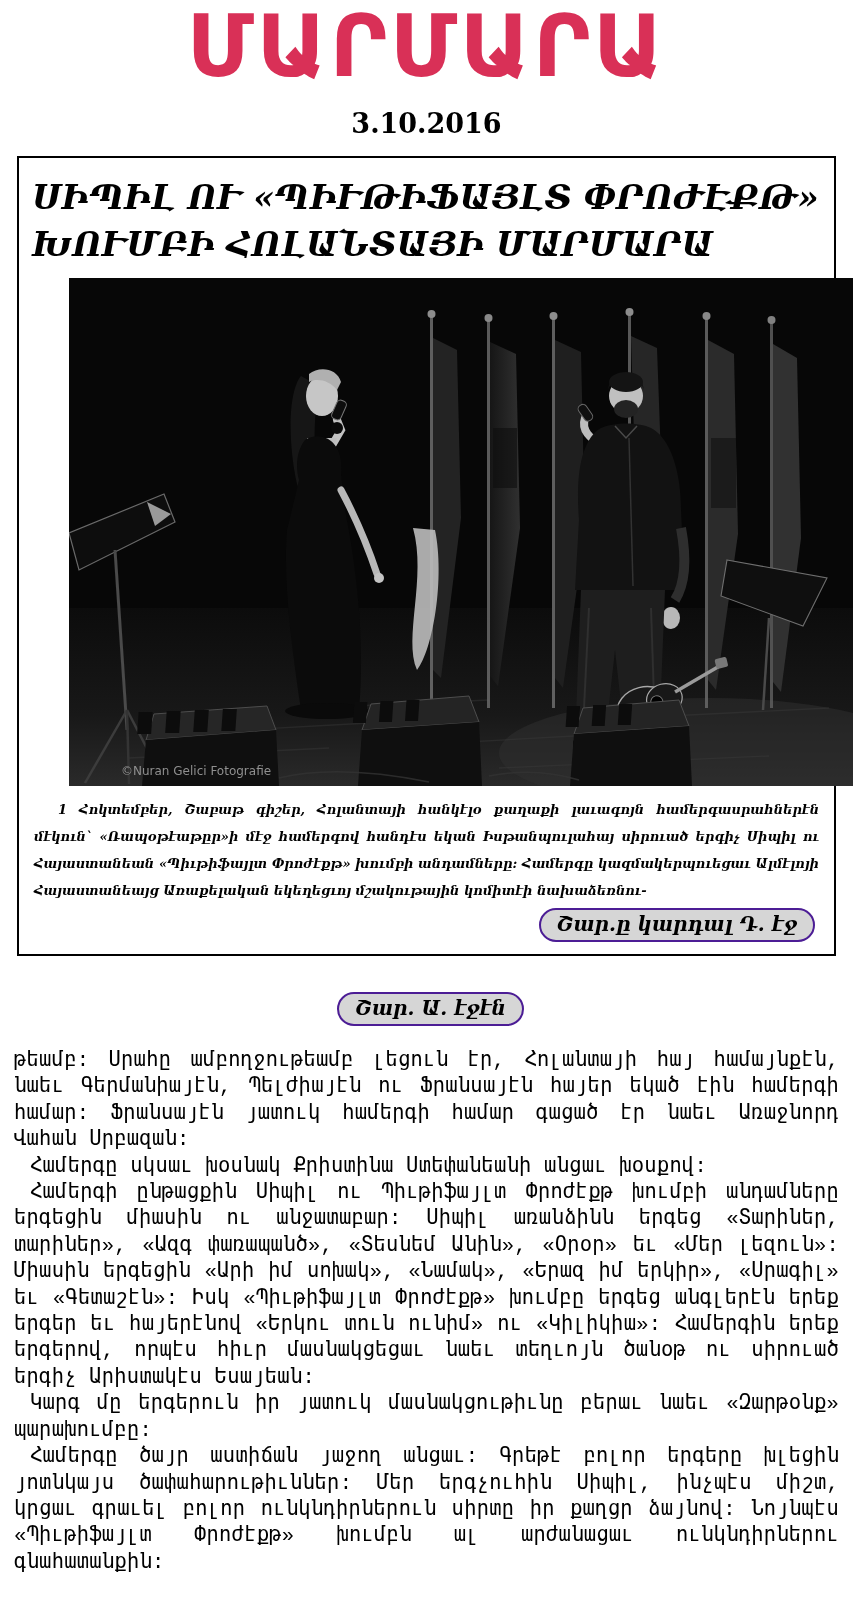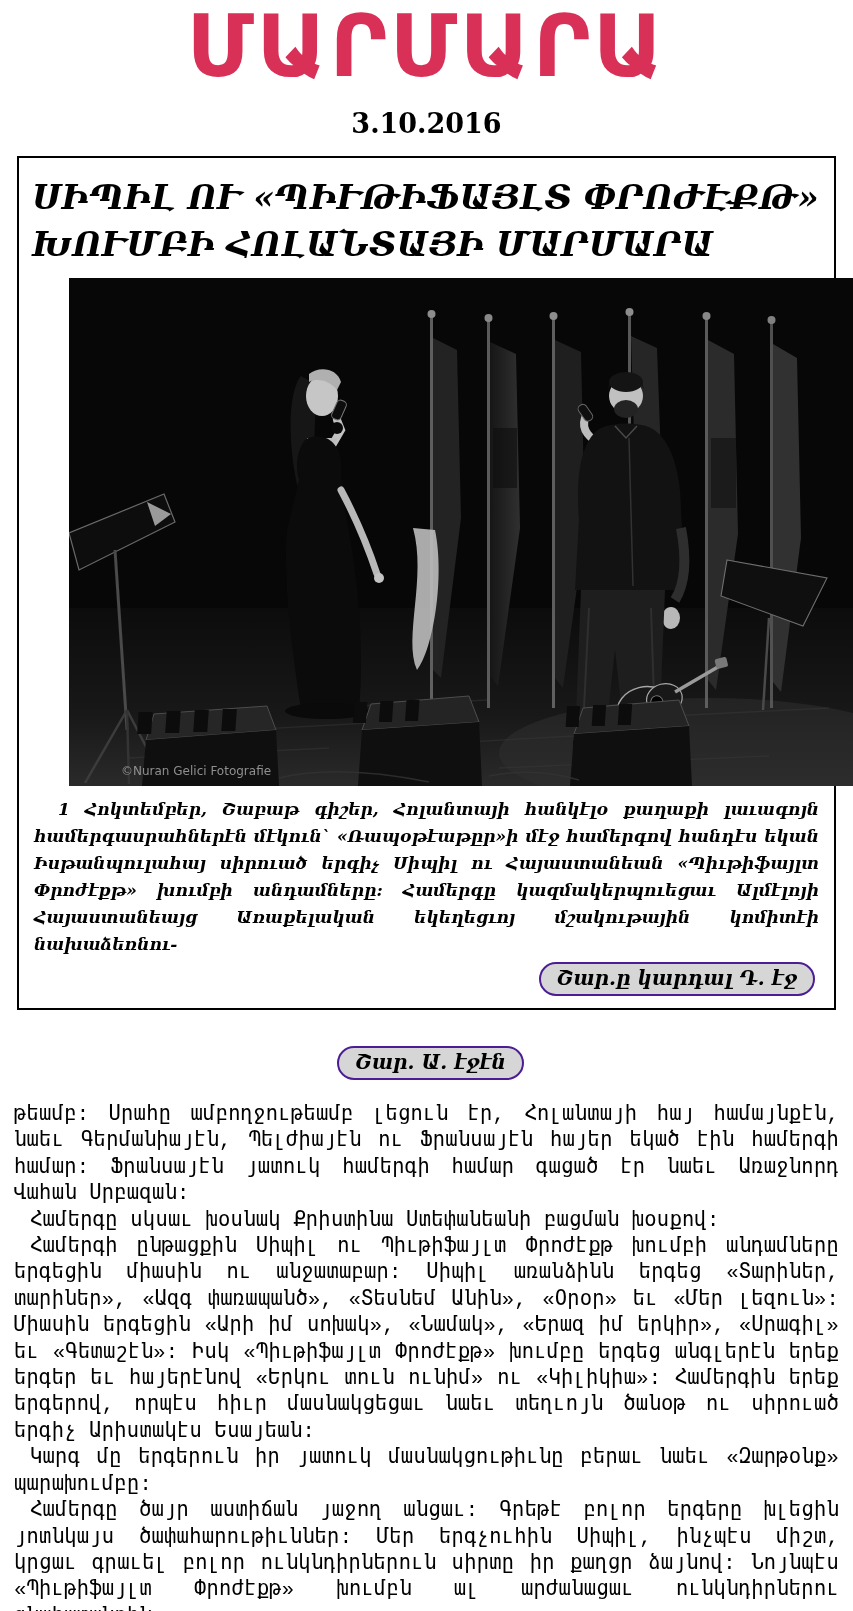--- a/index.html
+++ b/index.html
@@ -28,21 +28,21 @@
     font-family:"DejaVu Serif","DejaVu Sans",serif;
   }
 
   
   .photo-wrap{width:715px;margin:4px auto 10px auto;line-height:0;}
   .photo-wrap svg{display:block;}
 
   
   .lead-par{
     font-style:italic;font-weight:bold;
-    font-size:17px;line-height:27px;text-align:justify;
+    font-size:13px;line-height:27px;text-align:justify;
     text-indent:24px;margin:2px 2px 0 2px;
     font-family:"DejaVu Serif","DejaVu Sans",serif;
   }
   .box-badge-row{text-align:right;margin:4px 6px 4px 0;}
   .pill-badge{
     display:inline-block;background:#d6d6d6;border:2px solid #4c1d95;
     border-radius:22px;padding:1px 16px 3px 16px;
     font-style:italic;font-weight:bold;font-size:20px;line-height:26px;
     font-family:"DejaVu Serif","DejaVu Sans",serif;
   }
@@ -226,17 +226,17 @@
     <span class="pill-badge">Շար.ը կարդալ Դ. էջ</span>
   </div>
 </section>
 
 <div class="cont-badge-row">
   <span class="pill-badge">Շար. Ա. էջէն</span>
 </div>
 
 <section class="body-text">
   <p>թեամբ: Սրահը ամբողջութեամբ լեցուն էր, Հոլանտայի հայ համայնքէն, նաեւ Գերմանիայէն, Պելժիայէն ու Ֆրանսայէն հայեր եկած էին համերգի համար: Ֆրանսայէն յատուկ համերգի համար գացած էր նաեւ Առաջնորդ Վահան Սրբազան:</p>
-  <p class="indent">Համերգը սկսաւ խօսնակ Քրիստինա Ստեփանեանի բացման խօսքով:</p>
+  <p class="indent">Համերգը սկսաւ խօսնակ Քրիստինա Ստեփանեանի անցաւ խօսքով:</p>
   <p class="indent">Համերգի ընթացքին Սիպիլ ու Պիւթիֆայլտ Փրոժէքթ խումբի անդամները երգեցին միասին ու անջատաբար: Սիպիլ առանձինն երգեց «Տարիներ, տարիներ», «Ազգ փառապանծ», «Տեսնեմ Անին», «Օրօր» եւ «Մեր լեզուն»: Միասին երգեցին «Արի իմ սոխակ», «Նամակ», «Երազ իմ երկիր», «Սրագիլ» եւ «Գետաշէն»: Իսկ «Պիւթիֆայլտ Փրոժէքթ» խումբը երգեց անգլերէն երեք երգեր եւ հայերէնով «Երկու տուն ունիմ» ու «Կիլիկիա»: Համերգին երեք երգերով, որպէս հիւր մասնակցեցաւ նաեւ տեղւոյն ծանօթ ու սիրուած երգիչ Արիստակէս Եսայեան:</p>
   <p class="indent">Կարգ մը երգերուն իր յատուկ մասնակցութիւնը բերաւ նաեւ «Զարթօնք» պարախումբը:</p>
   <p class="indent">Համերգը ծայր աստիճան յաջող անցաւ: Գրեթէ բոլոր երգերը խլեցին յոտնկայս ծափահարութիւններ: Մեր երգչուհին Սիպիլ, ինչպէս միշտ, կրցաւ գրաւել բոլոր ունկնդիրներուն սիրտը իր քաղցր ձայնով: Նոյնպէս «Պիւթիֆայլտ Փրոժէքթ» խումբն ալ արժանացաւ ունկնդիրներու գնահատանքին:</p>
 </section>
 
 </body></html>

